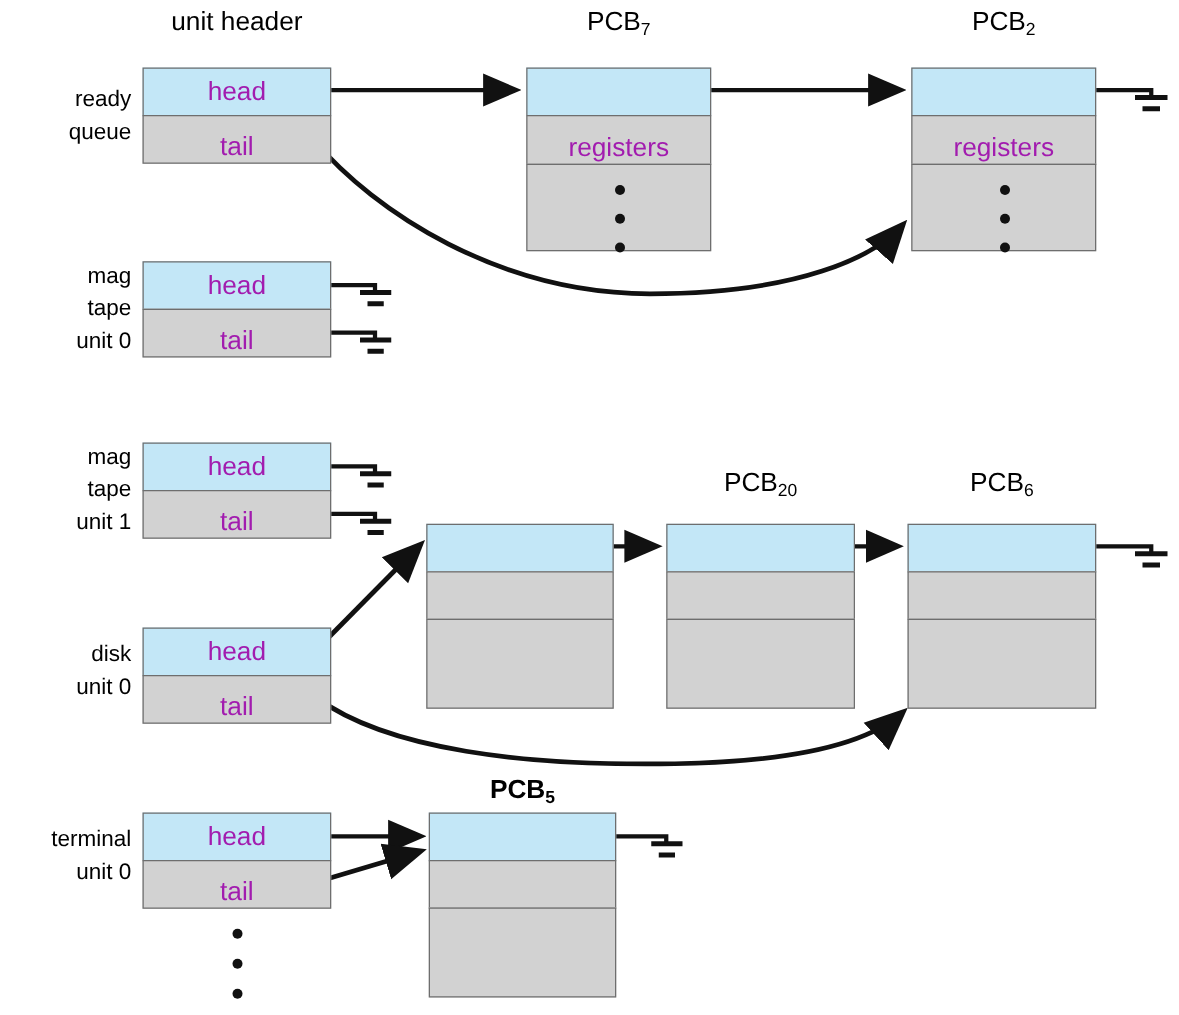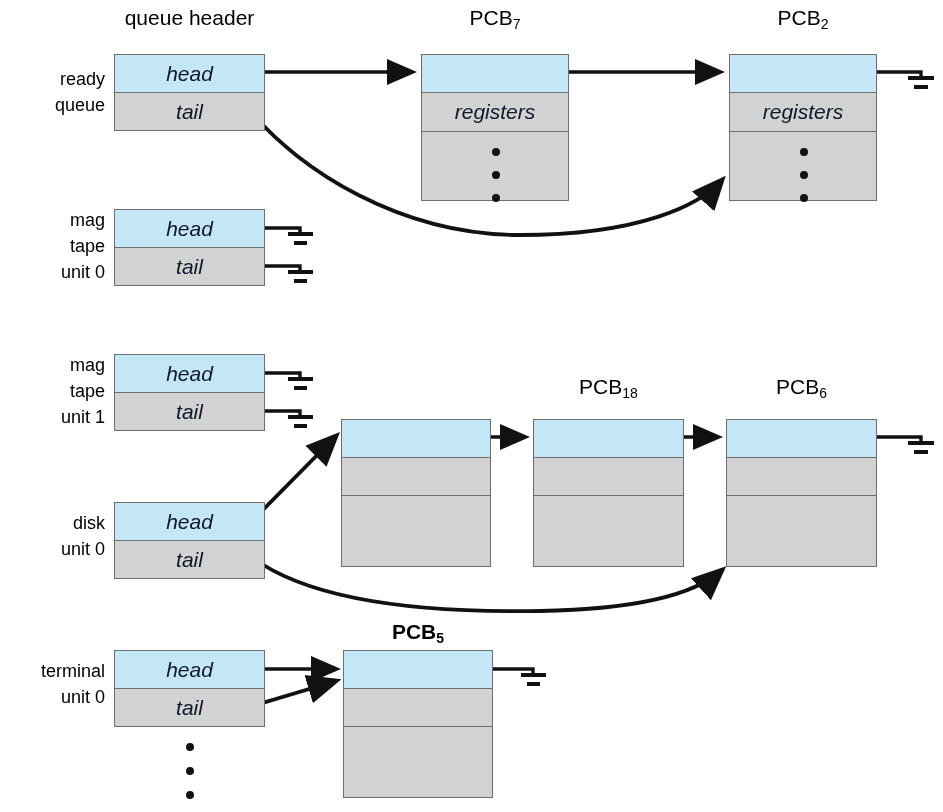--- a/index.html
+++ b/index.html
@@ -48,25 +48,24 @@
   }
   
   .cell {
     position: absolute;
     box-sizing: border-box;
     border: 1px solid #6e6e6e;
     display: flex;
     align-items: center;
     justify-content: center;
     font-size: 21px;
-    color: #0f172a;
-    font-style: italic;
+    color: #a21caf;
   }
   .cell.blue { background: #c3e7f7; }
-  .cell.grey { background: #d2d2d2; }
+  .cell.grey { background: #d2d2d2; align-items: flex-end; }
   .dotcol {
     position: absolute;
     display: flex;
     flex-direction: column;
     align-items: center;
     justify-content: space-around;
   }
   .dot {
     width: 8px;
     height: 8px;
@@ -158,21 +157,21 @@
       <line x1="252" y1="706" x2="336" y2="681" stroke="#111" stroke-width="3.8" marker-end="url(#arrow)"></line>
     </g>
 
     <g>
       <path d="M480,669 L533,669 L533,675" stroke="#111" stroke-width="3.4" fill="none"></path>
       <line x1="521" y1="675" x2="546" y2="675" stroke="#111" stroke-width="4"></line>
       <line x1="527" y1="684" x2="540" y2="684" stroke="#111" stroke-width="4"></line>
     </g>
   </svg>
 
-  <div class="caption" style="left:114px; top:6px; width:151px;">queue header</div>
+  <div class="caption" style="left:114px; top:6px; width:151px;">unit header</div>
 
   <div class="qlabel" style="left:10px; top:66px; width:95px;">ready<br>queue</div>
   <div class="cell blue" style="left:114px; top:54px; width:151px; height:39px;">
     <span>head</span>
   </div>
   <div class="cell grey" style="left:114px; top:92px; width:151px; height:39px;">
     <span>tail</span>
   </div>
 
   <div class="caption" style="left:421px; top:6px; width:148px;"><span>PCB</span><sub>7</sub></div>
@@ -222,21 +221,21 @@
     <span>head</span>
   </div>
   <div class="cell grey" style="left:114px; top:540px; width:151px; height:39px;">
     <span>tail</span>
   </div>
 
   <div class="cell blue" style="left:341px; top:419px; width:150px; height:39px;"></div>
   <div class="cell grey" style="left:341px; top:457px; width:150px; height:39px;"></div>
   <div class="cell grey" style="left:341px; top:495px; width:150px; height:72px;"></div>
 
-  <div class="caption" style="left:533px; top:375px; width:151px;"><span>PCB</span><sub>18</sub></div>
+  <div class="caption" style="left:533px; top:375px; width:151px;"><span>PCB</span><sub>20</sub></div>
   <div class="cell blue" style="left:533px; top:419px; width:151px; height:39px;"></div>
   <div class="cell grey" style="left:533px; top:457px; width:151px; height:39px;"></div>
   <div class="cell grey" style="left:533px; top:495px; width:151px; height:72px;"></div>
 
   <div class="caption" style="left:726px; top:375px; width:151px;"><span>PCB</span><sub>6</sub></div>
   <div class="cell blue" style="left:726px; top:419px; width:151px; height:39px;"></div>
   <div class="cell grey" style="left:726px; top:457px; width:151px; height:39px;"></div>
   <div class="cell grey" style="left:726px; top:495px; width:151px; height:72px;"></div>
 
   <div class="qlabel" style="left:0px; top:658px; width:105px;">terminal<br>unit 0</div>

